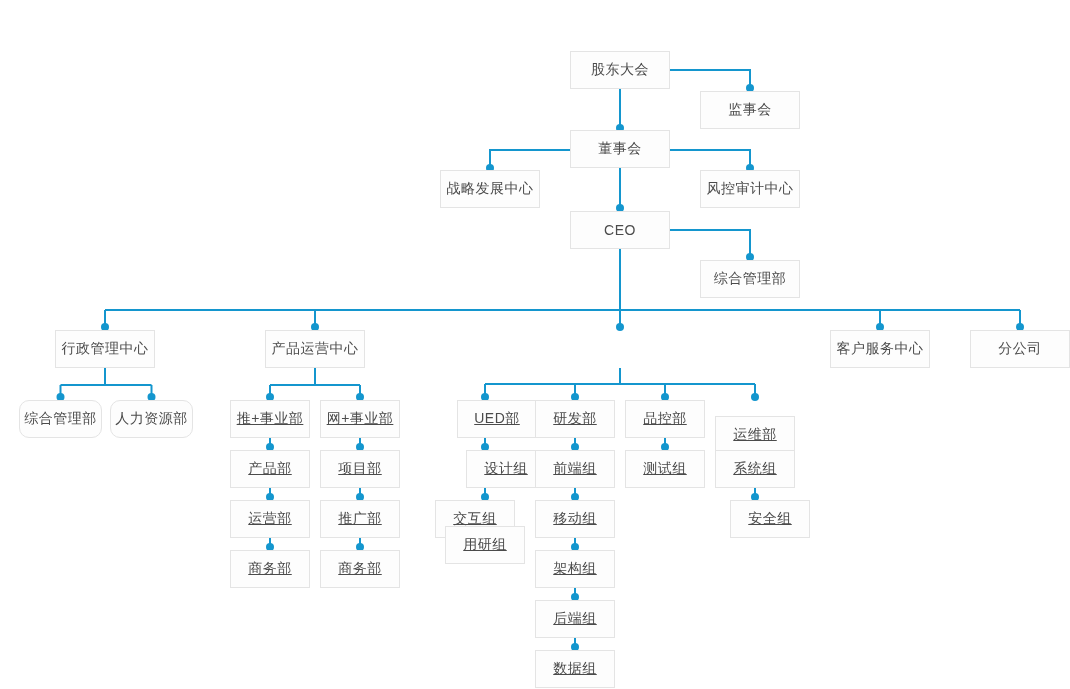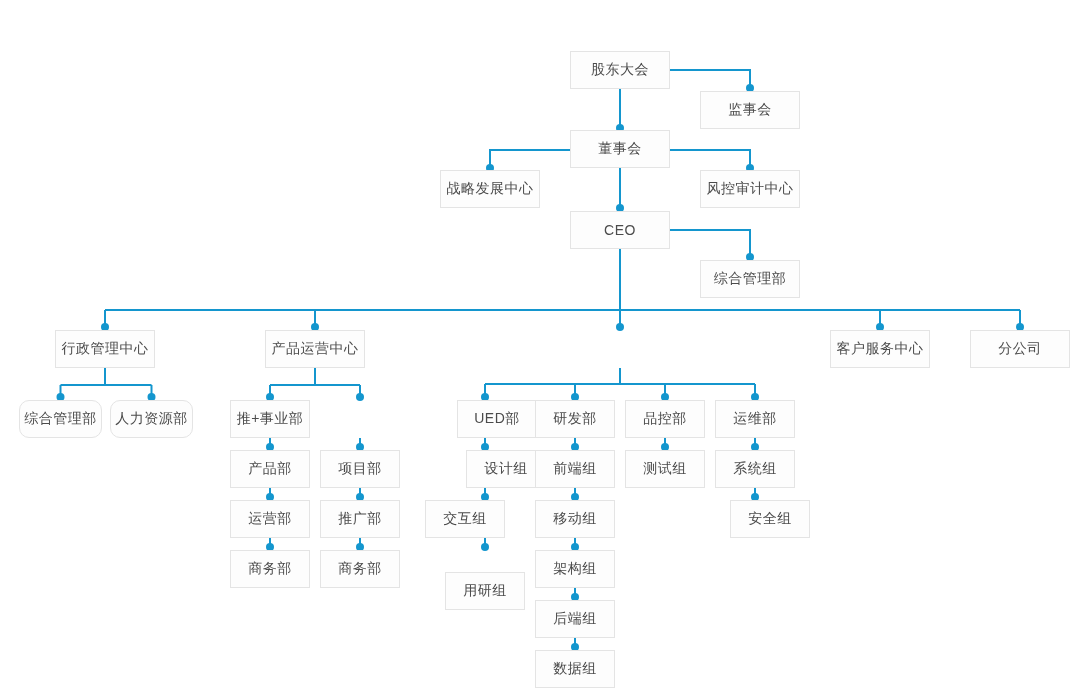--- a/index.html
+++ b/index.html
@@ -28,21 +28,21 @@
     background: var(--node-bg-color, #fdfdfd);
     border: 1px solid var(--node-border-color, #e4e4e4);
     color: var(--node-text-color, #4b4b4b);
     font-size: 14px;
     letter-spacing: 0.5px;
     white-space: nowrap;
     cursor: default;
   }
   .w100 { width: 100px; }
   .w83  { width: 83px; border-radius: 10px; }
-  .w80  { width: 80px; }
+  .w80  { width: 80px; text-decoration: underline; }
 </style>
 </head>
 <body>
 
 <div class="stage">
 
   <svg class="connectors" width="1070" height="689">
     <g>
       <path d="M670 70 H750 V88"></path>
         <circle cx="750" cy="88" r="4"></circle>
@@ -156,39 +156,40 @@
   <div class="node w100" style="left:700px;top:260px">综合管理部</div>
 
   <div class="node w100" style="left:265px;top:330px">产品运营中心</div>
   <div class="node w100" style="left:55px;top:330px">行政管理中心</div>
   <div class="node w100" style="left:830px;top:330px">客户服务中心</div>
   <div class="node w100" style="left:970px;top:330px">分公司</div>
 
   <div class="node w83" style="left:19px;top:400px">综合管理部</div>
   <div class="node w83" style="left:110px;top:400px">人力资源部</div>
   <div class="node w80" style="left:230px;top:400px">推+事业部</div>
+  <div class="node w80" style="left:320px;top:400px">网+事业部</div>
   <div class="node w80" style="left:457px;top:400px">UED部</div>
   <div class="node w80" style="left:535px;top:400px">研发部</div>
   <div class="node w80" style="left:625px;top:400px">品控部</div>
-  <div class="node w80" style="left:715px;top:400px">运维部</div>
+  <div class="node w80" style="left:715px;top:416px">运维部</div>
 
   <div class="node w80" style="left:230px;top:450px">产品部</div>
   <div class="node w80" style="left:320px;top:450px">项目部</div>
   <div class="node w80" style="left:466px;top:450px">设计组</div>
   <div class="node w80" style="left:535px;top:450px">前端组</div>
   <div class="node w80" style="left:625px;top:450px">测试组</div>
   <div class="node w80" style="left:230px;top:500px">运营部</div>
 
   <div class="node w80" style="left:715px;top:450px">系统组</div>
   <div class="node w80" style="left:320px;top:500px">推广部</div>
-  <div class="node w80" style="left:425px;top:500px">交互组</div>
+  <div class="node w80" style="left:435px;top:500px">交互组</div>
   <div class="node w80" style="left:535px;top:500px">移动组</div>
   <div class="node w80" style="left:730px;top:500px">安全组</div>
 
   <div class="node w80" style="left:230px;top:550px">商务部</div>
   <div class="node w80" style="left:320px;top:550px">商务部</div>
-  <div class="node w80" style="left:445px;top:572px">用研组</div>
+  <div class="node w80" style="left:445px;top:526px">用研组</div>
   <div class="node w80" style="left:535px;top:550px">架构组</div>
 
   <div class="node w80" style="left:535px;top:600px">后端组</div>
   <div class="node w80" style="left:535px;top:650px">数据组</div>
 
 </div>
 
 </body></html>

